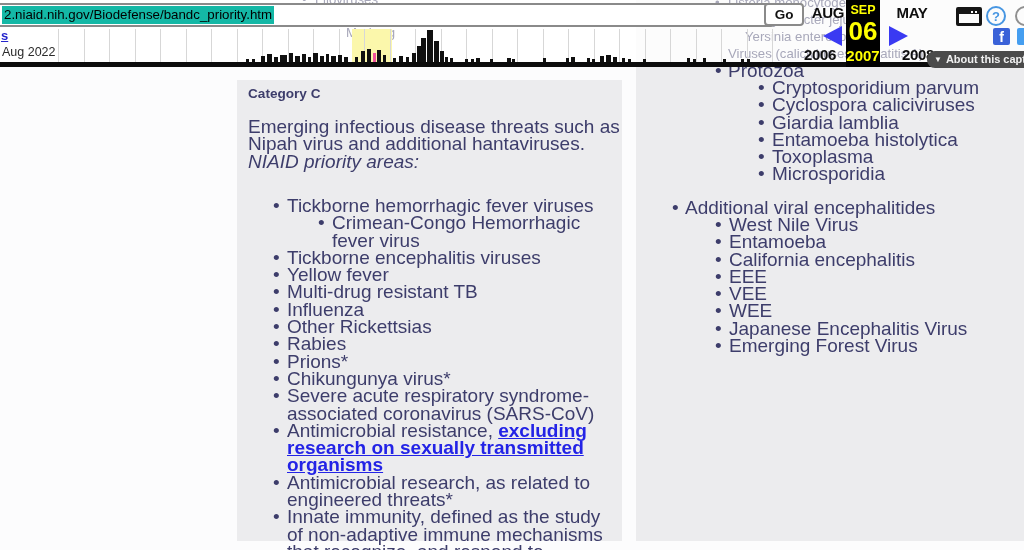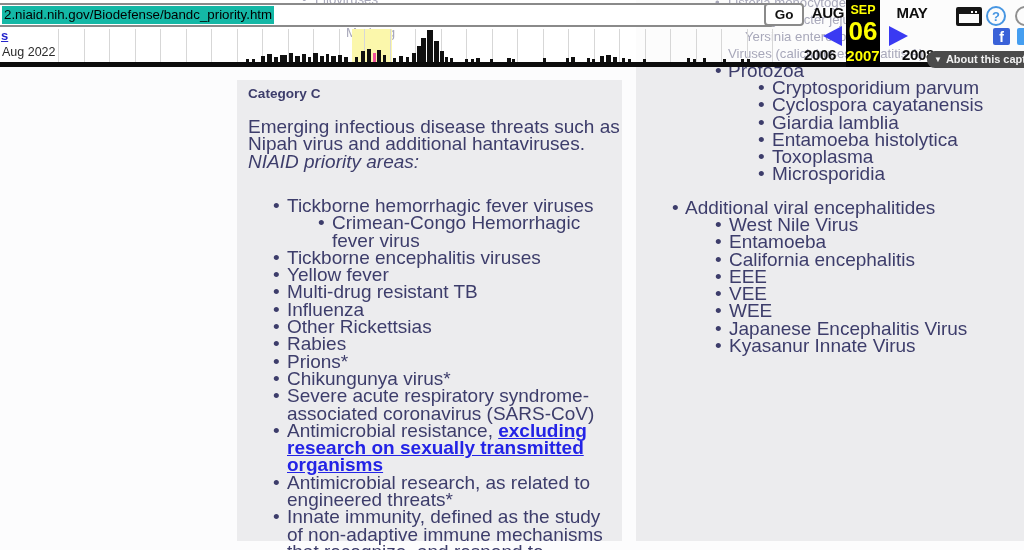--- a/index.html
+++ b/index.html
@@ -114,37 +114,37 @@
       <li>Chikungunya virus*</li>
       <li>Severe acute respiratory syndrome-associated coronavirus (SARS-CoV)</li>
       <li>Antimicrobial resistance, <a class="inline-link">excluding research on sexually transmitted organisms</a></li>
       <li>Antimicrobial research, as related to engineered threats*</li>
       <li>Innate immunity, defined as the study of non-adaptive immune mechanisms that recognize, and respond to, microorganisms, microbial products, and antigens*</li>
     </ul>
 
   <div id="protozoa-label" class="rc-label pagetext">Protozoa</div>
   <ul id="protozoa-list" class="blist pagetext">
       <li>Cryptosporidium parvum</li>
-      <li>Cyclospora cayatanensis</li>
+      <li>Cyclospora caliciviruses</li>
       <li>Giardia lamblia</li>
       <li>Entamoeba histolytica</li>
       <li>Toxoplasma</li>
       <li>Microsporidia</li>
     </ul>
 
   <div id="enceph-label" class="rc-label pagetext">Additional viral encephalitides</div>
   <ul id="enceph-list" class="blist pagetext">
       <li>West Nile Virus</li>
       <li>Entamoeba</li>
       <li>California encephalitis</li>
       <li>EEE</li>
       <li>VEE</li>
       <li>WEE</li>
       <li>Japanese Encephalitis Virus</li>
-      <li>Kyasanur Innate Virus</li>
+      <li>Emerging Forest Virus</li>
     </ul>
 
   <div id="toolbar">
 
     <div class="ghost gb" style="left:302px;top:-8px">Filoviruses</div>
     <div class="ghost" style="left:346px;top:25px">Marburg</div>
     <div class="ghost gb" style="left:715px;top:-5px">Listeria monocytogenes</div>
     <div class="ghost" style="left:737px;top:12px">Campylobacter jejuni</div>
     <div class="ghost" style="left:745px;top:29px">Yersinia enterocolitica)</div>
     <div class="ghost" style="left:728px;top:46px">Viruses (caliciviruses, hepatitis A)</div>

